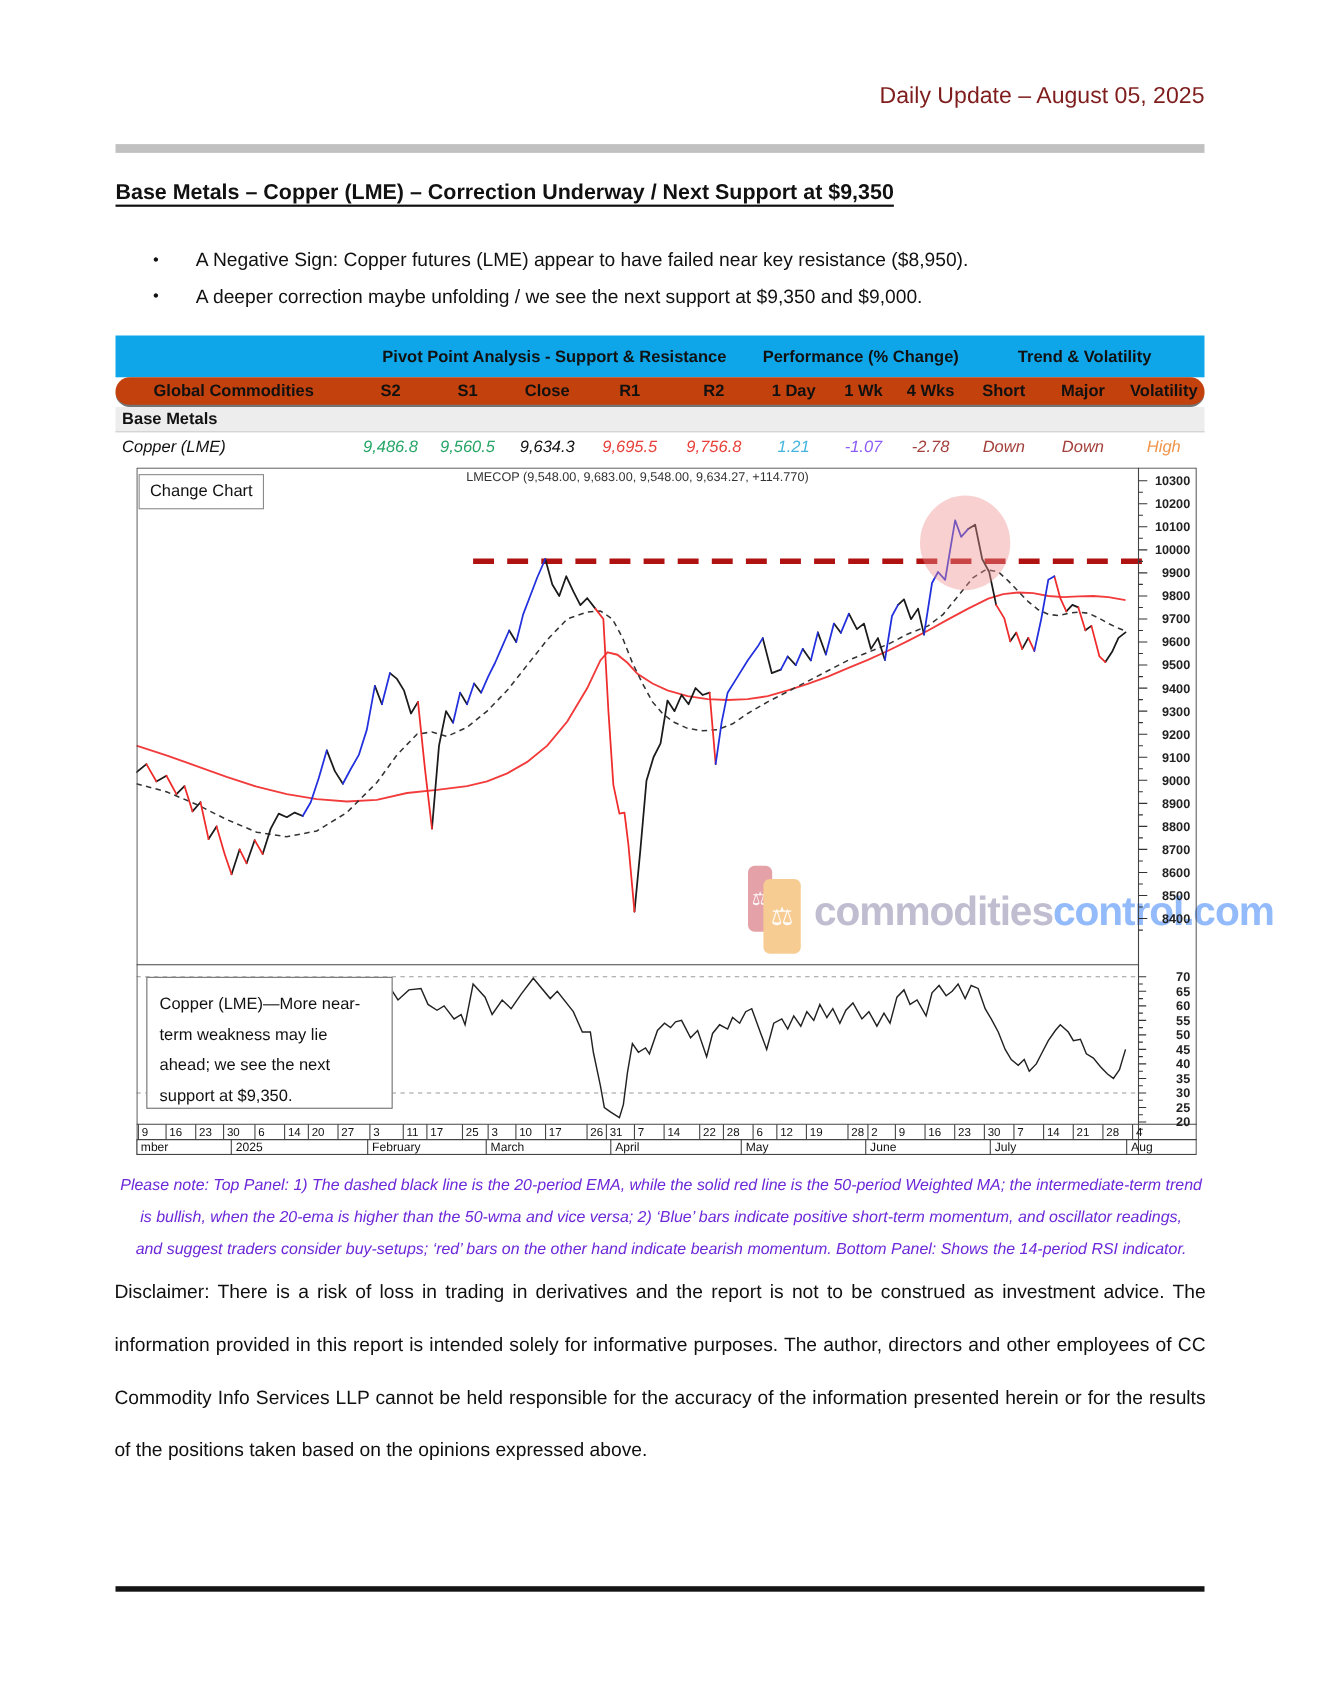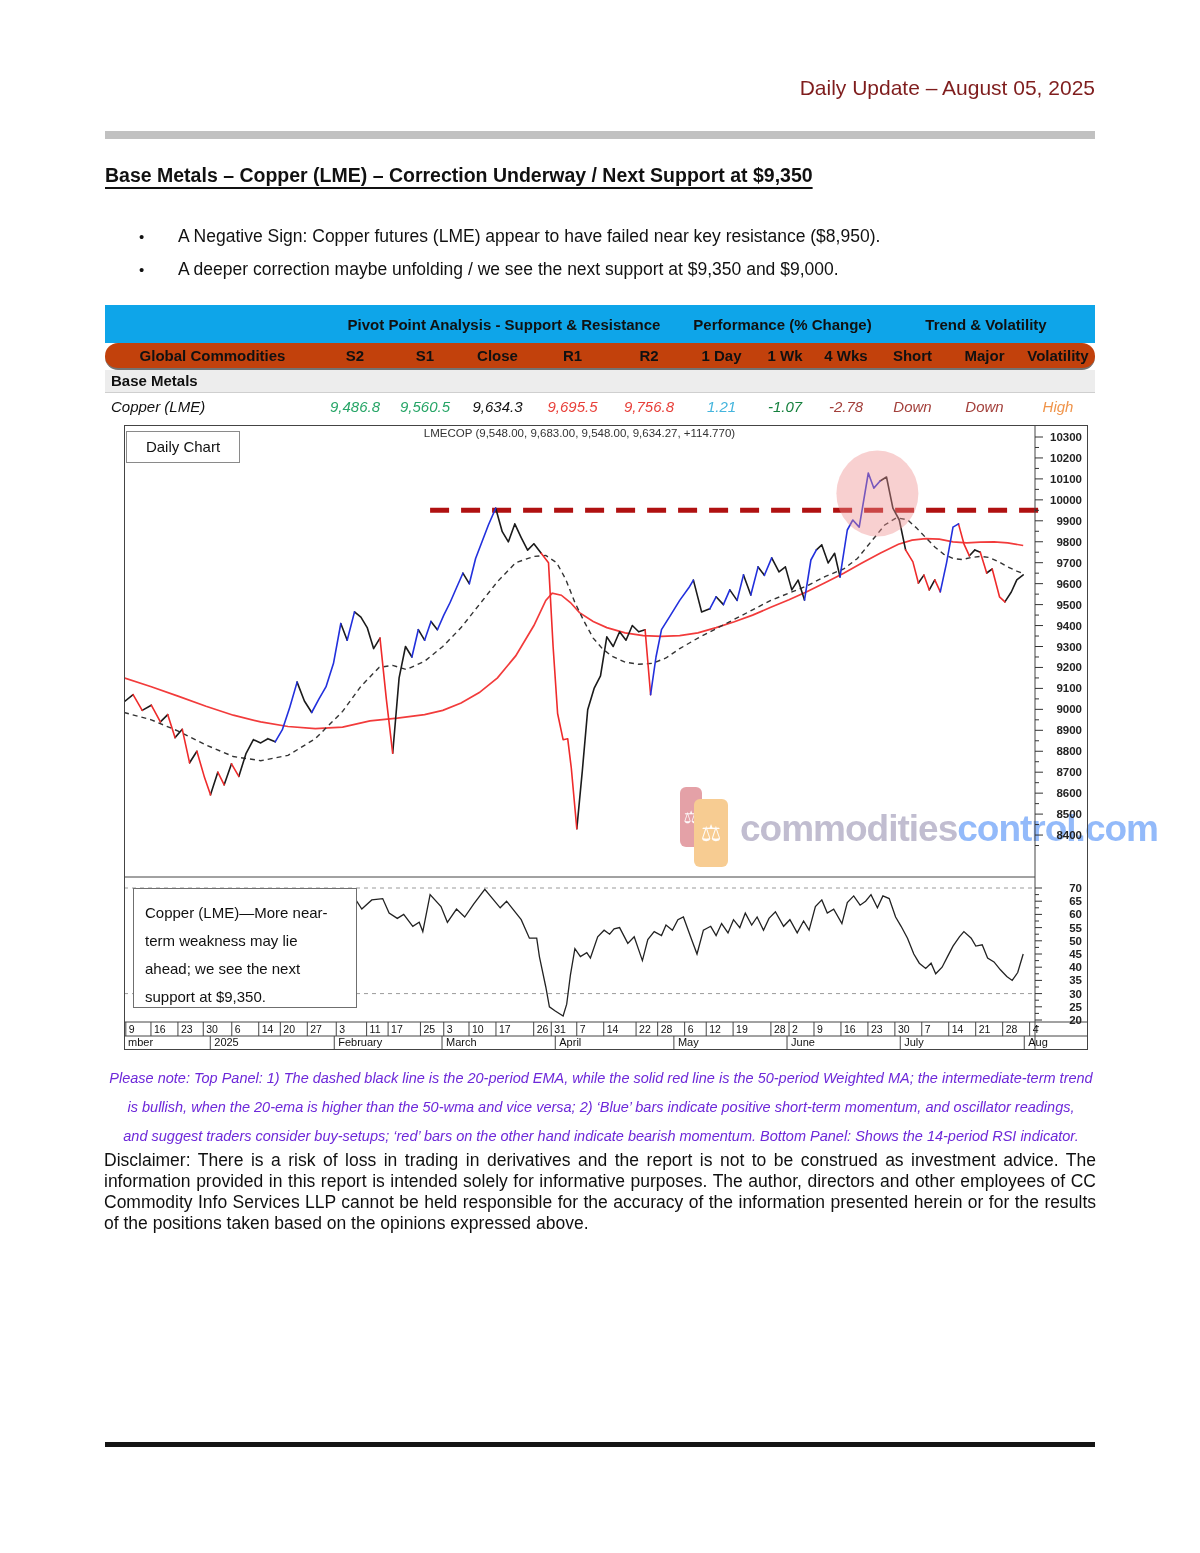--- a/index.html
+++ b/index.html
@@ -39,21 +39,21 @@
   .wmr1{position:absolute;left:0;top:2px;width:22px;height:60px;border-radius:6px;background:#cf5560;}
   .wmr2{position:absolute;left:14px;top:14px;width:34px;height:68px;border-radius:6px;background:#f2a43a;}
   .wmr1 span,.wmr2 span{position:absolute;left:0;right:0;top:50%;transform:translateY(-50%);
       text-align:center;color:rgba(255,255,255,.95);}
   .wmr1 span{font-size:17px;} .wmr2 span{font-size:23px;}
   .wmtext{font-size:37px;font-weight:700;letter-spacing:-1px;white-space:nowrap;}
   .wm1{color:#8f88ab;} .wm2{color:#3b82f6;}
 
   .note{left:105px;top:1064px;width:992px;font-size:14.5px;font-style:italic;text-align:center;color:#6d28d9;}
   .note div{line-height:29px;}
-  .disc{left:104px;top:1150px;width:992px;font-size:17.5px;line-height:21px;text-align:justify;color:#101010;}
+  .disc{left:104px;top:1150px;width:992px;font-size:17.5px;line-height:48px;text-align:justify;color:#101010;}
   .botrule{left:105px;top:1442px;width:990px;height:5px;background:#141414;}
 </style>
 </head>
 <body>
 
 <div class="page">
 
   <div class="abs hdr">Daily Update – August 05, 2025</div>
   <div class="abs graybar"></div>
   <div class="abs title">Base Metals – Copper (LME) – Correction Underway / Next Support at $9,350</div>
@@ -92,21 +92,21 @@
     </div>
     <div class="r3">Base Metals</div>
     <div class="trow r4">
       <div class="nm">Copper (LME)</div>
       <div class="c" id="v-s2" style="color: rgb(39, 165, 103);">9,486.8</div>
       <div class="c" id="v-s1" style="color: rgb(39, 165, 103);">9,560.5</div>
       <div class="c">9,634.3</div>
       <div class="c" id="v-r1" style="color: rgb(232, 64, 58);">9,695.5</div>
       <div class="c" id="v-r2" style="color: rgb(232, 64, 58);">9,756.8</div>
       <div class="c" id="v-d1" style="color: rgb(69, 181, 221);">1.21</div>
-      <div class="c" id="v-w1" style="color: #15803d;">-1.07</div>
+      <div class="c" id="v-w1" style="color: #8b5cf6;">-1.07</div>
       <div class="c" id="v-w4" style="color: rgb(163, 63, 58);">-2.78</div>
       <div class="c" id="v-sh" style="color: rgb(163, 63, 58);">Down</div>
       <div class="c" id="v-mj" style="color: rgb(163, 63, 58);">Down</div>
       <div class="c" id="v-vol" style="color: rgb(240, 148, 74);">High</div>
     </div>
   </div>
 
   <div class="abs chart">
     <div class="abs wm">
       <div class="wmlogo">
@@ -311,21 +311,21 @@
         <line x1="549.8796" y1="611" x2="549.8796" y2="625" stroke="#444"></line>
         <text x="553.8796" y="621" font-family="&quot;Liberation Sans&quot;,sans-serif" font-size="11" fill="#111">May</text>
         <line x1="663.0258" y1="611" x2="663.0258" y2="625" stroke="#444"></line>
         <text x="667.0258" y="621" font-family="&quot;Liberation Sans&quot;,sans-serif" font-size="11" fill="#111">June</text>
         <line x1="776.2631" y1="611" x2="776.2631" y2="625" stroke="#444"></line>
         <text x="780.2631" y="621" font-family="&quot;Liberation Sans&quot;,sans-serif" font-size="11" fill="#111">July</text>
         <line x1="900.2502" y1="611" x2="900.2502" y2="625" stroke="#444"></line>
         <text x="904.2502" y="621" font-family="&quot;Liberation Sans&quot;,sans-serif" font-size="11" fill="#111">Aug</text>
         <text x="455.5" y="12" font-family="&quot;Liberation Sans&quot;,sans-serif" text-anchor="middle" font-size="11.5" fill="#333">LMECOP (9,548.00, 9,683.00, 9,548.00, 9,634.27, +114.770)</text>
       </svg>
-    <div class="abs dcbox">Daily Chart</div>
+    <div class="abs dcbox">Change Chart</div>
     <div class="abs annbox">Copper (LME)—More near-term weakness may lie ahead; we see the next support at $9,350.</div>
   </div>
 
   <div class="abs note">
     <div>Please note: Top Panel: 1) The dashed black line is the 20-period EMA, while the solid red line is the 50-period Weighted MA; the intermediate-term trend</div>
     <div>is bullish, when the 20-ema is higher than the 50-wma and vice versa; 2) ‘Blue’ bars indicate positive short-term momentum, and oscillator readings,</div>
     <div>and suggest traders consider buy-setups; ‘red’ bars on the other hand indicate bearish momentum. Bottom Panel: Shows the 14-period RSI indicator.</div>
   </div>
 
   <div class="abs disc">Disclaimer: There is a risk of loss in trading in derivatives and the report is not to be construed as investment advice. The information provided in this report is intended solely for informative purposes. The author, directors and other employees of CC Commodity Info Services LLP cannot be held responsible for the accuracy of the information presented herein or for the results of the positions taken based on the opinions expressed above.</div>

